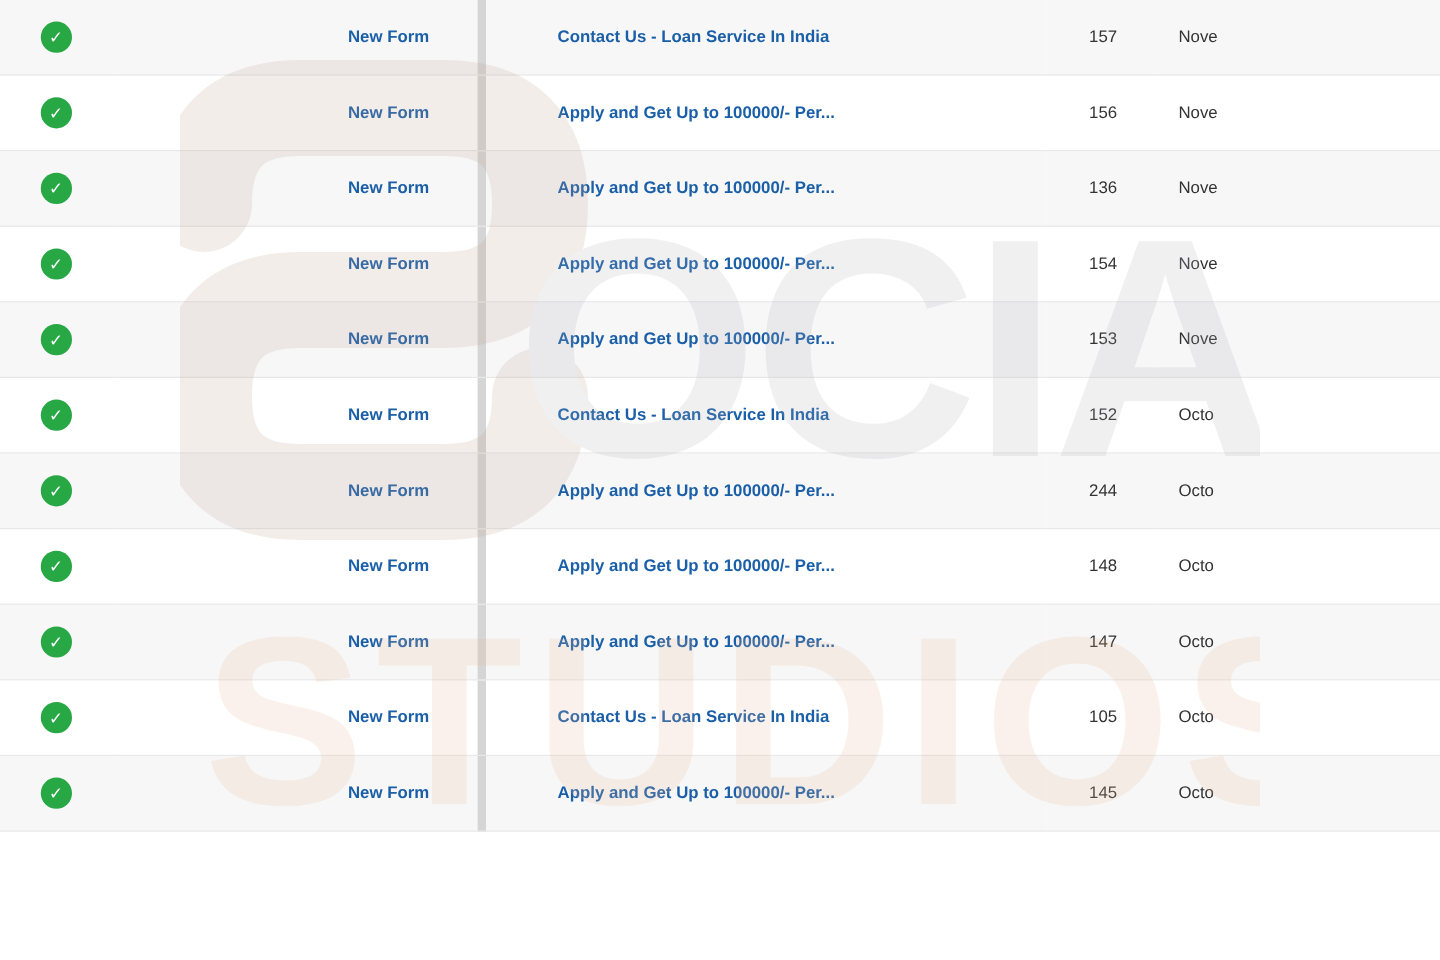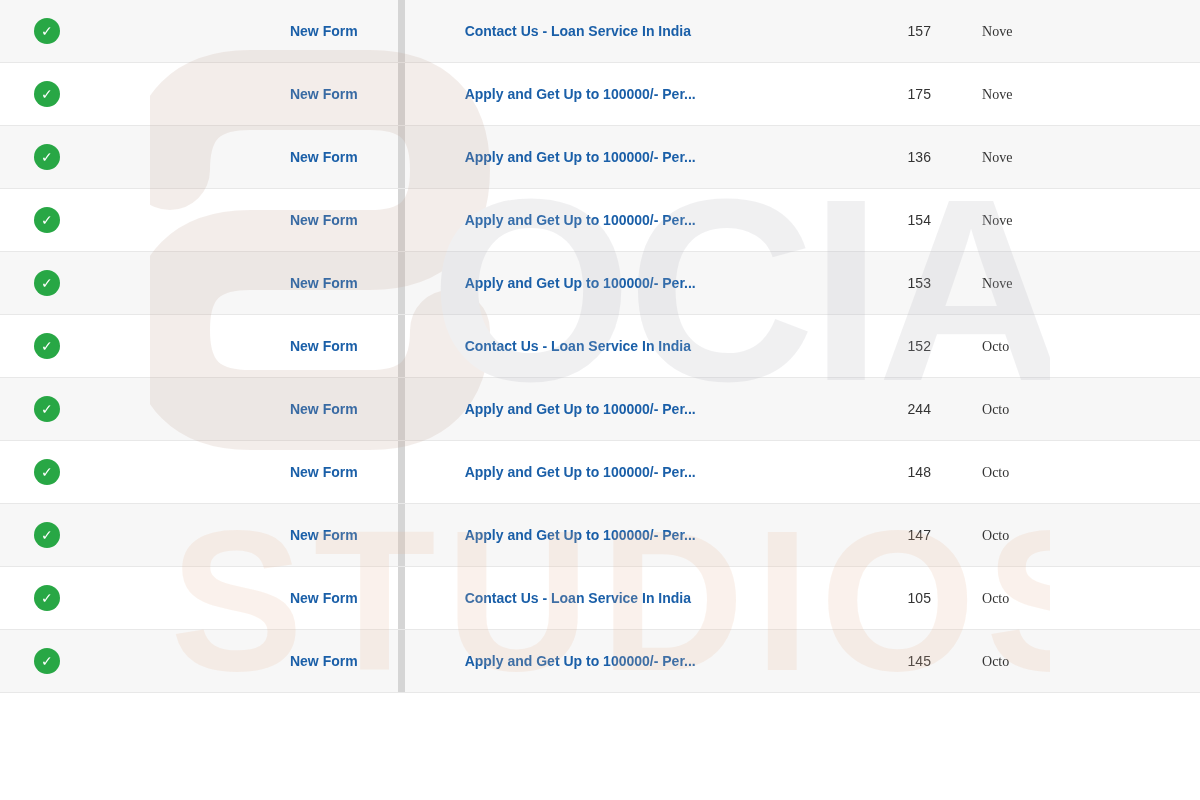--- a/index.html
+++ b/index.html
@@ -81,21 +81,20 @@
     }
 
     .col-id {
       width: 80px;
       text-align: center;
       margin-top: 12px;
     }
 
     .col-date {
       width: 200px;
-      font-family: Liberation Serif, serif;
     }
 
     .status-icon {
       display: inline-flex;
       align-items: center;
       justify-content: center;
       width: 26px;
       height: 26px;
       border-radius: 50%;
       background-color: #28a745;
@@ -173,21 +172,21 @@
       <span class="status-icon">✓</span>
     </td>
     <td class="col-form">
       <a href="#" class="form-link">New Form</a>
     </td>
     <td class="divider-cell"></td>
     <td class="col-title">
       <span class="title-text">Apply and Get Up to 100000/- Per...</span>
     </td>
     <td class="col-id">
-      <span class="id-text">175</span>
+      <span class="id-text">156</span>
     </td>
     <td class="col-date">
       <span class="date-text">Nove</span>
     </td>
   </tr>
         <tr>
     <td class="col-status">
       <span class="status-icon">✓</span>
     </td>
     <td class="col-form">

